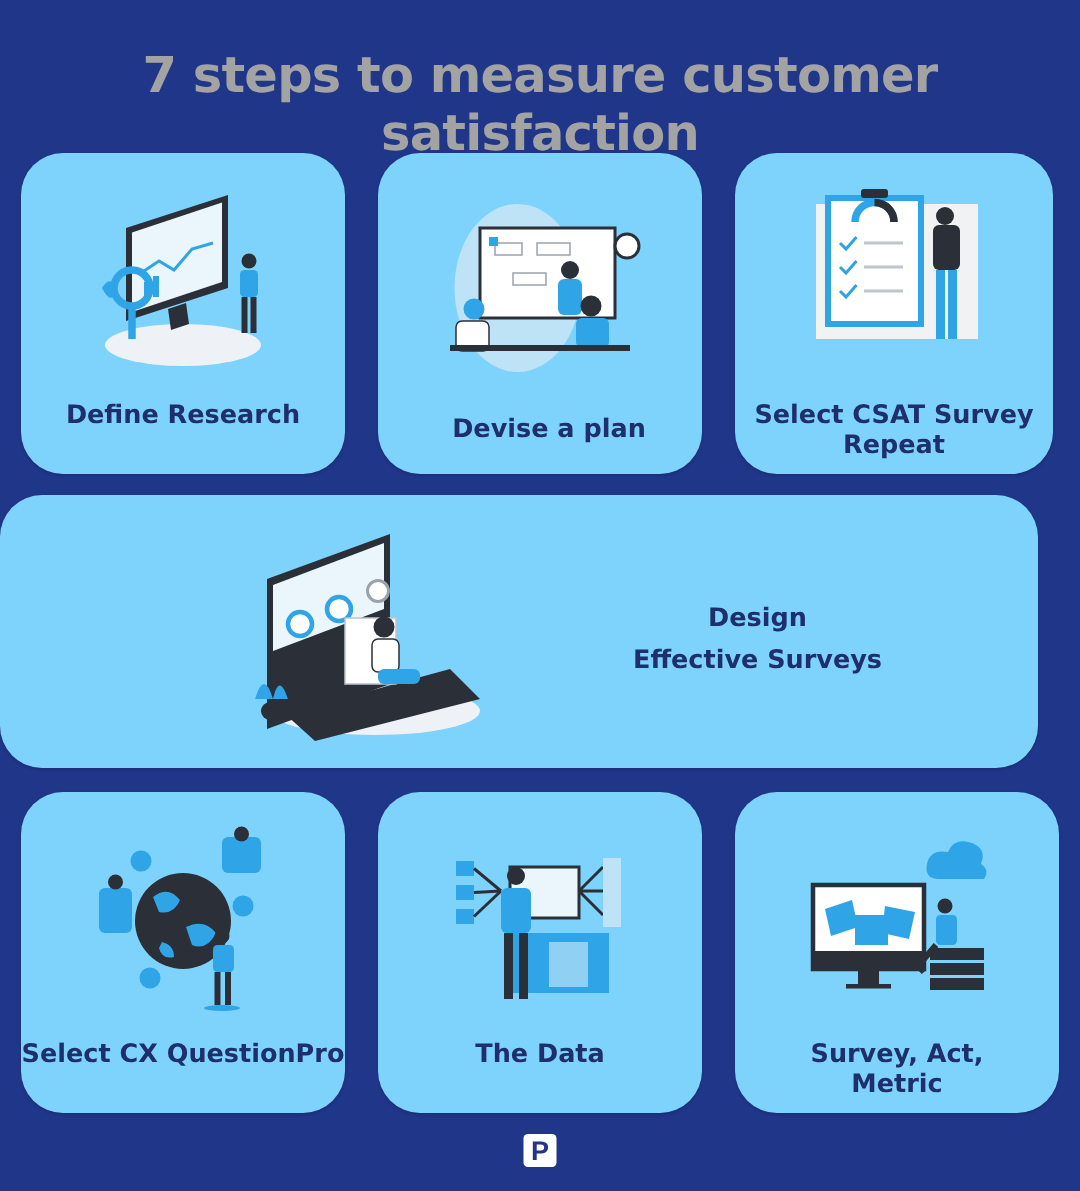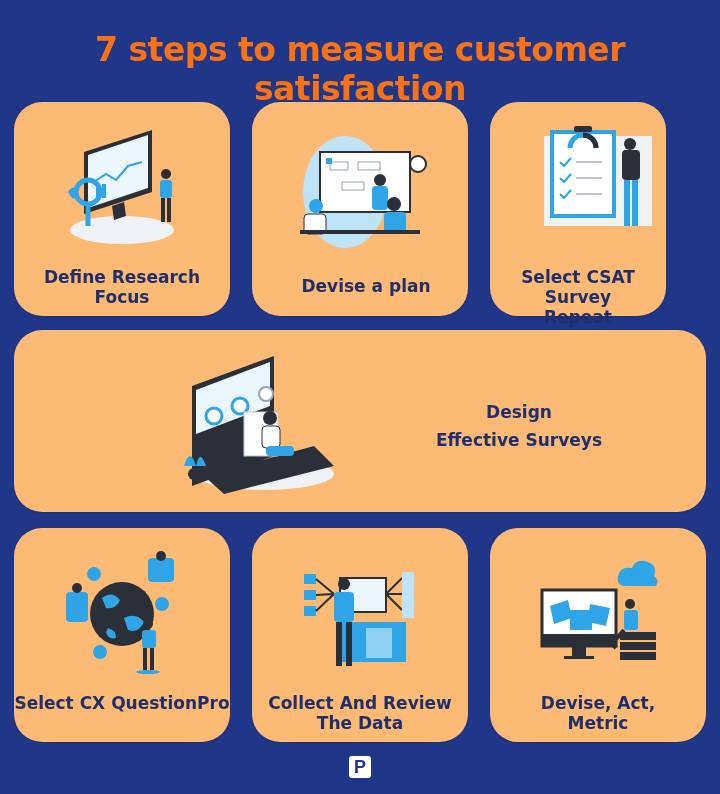--- a/index.html
+++ b/index.html
@@ -4,38 +4,38 @@
 <style>
   html, body { margin:0; padding:0; }
   body {
     width:720px; height:794px; overflow:hidden;
     background:#203689;
     font-family: "Liberation Sans", "DejaVu Sans", sans-serif;
     position:relative;
   }
   .title {
     position:absolute; left:0; top:30px; width:720px;
-    text-align:center; color:#f97316; font-weight:bold;
+    text-align:center; color:#a3a3a3; font-weight:bold;
     font-size:33px; letter-spacing:-0.5px;
     font-family: "DejaVu Sans", sans-serif;
   }
   .card {
-    position:absolute; background:#fdba74; border-radius:28px;
+    position:absolute; background:#7dd3fc; border-radius:28px;
     box-shadow: 0 1px 2px rgba(0,0,0,0.15);
   }
   .card .label {
     position:absolute; left:0; right:0; text-align:center;
     color:#1f2f6b; font-weight:bold; font-size:17px; line-height:20px;
     font-family: "DejaVu Sans", sans-serif;
   }
   .illus { position:absolute; }
   .c1 { left:14px;  top:102px; width:216px; height:214px; }
   .c2 { left:252px; top:102px; width:216px; height:214px; }
-  .c3 { left:490px; top:102px; width:176px; height:214px; }
-  .c4 { left:14px;  top:330px; width:692px; height:182px; }
+  .c3 { left:490px; top:102px; width:212px; height:214px; }
+  .c4 { left:0;  top:330px; width:692px; height:182px; }
   .c5 { left:14px;  top:528px; width:216px; height:214px; }
   .c6 { left:252px; top:528px; width:216px; height:214px; }
   .c7 { left:490px; top:528px; width:216px; height:214px; }
   .c-small .label { top:165px; }
   .c4 .label { left:380px; right:auto; width:250px; top:68px; font-size:17px; line-height:28px; }
   .c-small .illus { left:48px; top:20px; width:120px; height:130px; }
   .c4 .illus { left:160px; top:16px; width:170px; height:150px; }
   .brand {
     position:absolute; left:0; width:720px; top:756px;
     display:flex; justify-content:center; align-items:center; gap:6px;
@@ -63,21 +63,20 @@
     <circle cx="26" cy="70" r="12" fill="none" stroke="#2fa4e7" stroke-width="5"></circle>
     <line x1="26" y1="82" x2="26" y2="104" stroke="#2fa4e7" stroke-width="5"></line>
     <path d="M6 70 q6 -10 10 2 q-4 10 -10 -2" fill="#2fa4e7"></path>
     <circle cx="104" cy="52" r="5" fill="#2b2f38"></circle>
     <rect x="98" y="58" width="12" height="18" rx="3" fill="#2fa4e7"></rect>
     <rect x="99" y="76" width="4" height="24" fill="#2b2f38"></rect>
       <rect x="105" y="76" width="4" height="24" fill="#2b2f38"></rect>
   </svg>
   <div class="label">
     <div>Define Research</div>
-    <div>Focus</div>
   </div>
 </div>
 
 <div class="card c2 c-small">
   <svg class="illus" viewBox="0 0 120 130" style="left:28px;width:160px;">
     <ellipse cx="45" cy="70" rx="42" ry="56" fill="#bfe3f6"></ellipse>
     <rect x="20" y="30" width="90" height="60" fill="#ffffff" stroke="#2b2f38" stroke-width="2"></rect>
     <rect x="30" y="40" width="18" height="8" fill="none" stroke="#9aa3ad"></rect>
     <rect x="58" y="40" width="22" height="8" fill="none" stroke="#9aa3ad"></rect>
     <rect x="42" y="60" width="22" height="8" fill="none" stroke="#9aa3ad"></rect>
@@ -175,21 +174,20 @@
     <path d="M86 46 L102 30 M86 46 L102 46 M86 46 L102 62" stroke="#2b2f38" stroke-width="2" fill="none"></path>
     <rect x="102" y="24" width="12" height="46" fill="#bfe3f6"></rect>
     <rect x="40" y="74" width="66" height="40" fill="#2fa4e7"></rect>
     <rect x="66" y="80" width="26" height="30" fill="#8fd0f3"></rect>
     <circle cx="44" cy="36" r="6" fill="#2b2f38"></circle>
     <rect x="34" y="44" width="20" height="30" rx="4" fill="#2fa4e7"></rect>
     <rect x="36" y="74" width="6" height="44" fill="#2b2f38"></rect>
       <rect x="46" y="74" width="6" height="44" fill="#2b2f38"></rect>
   </svg>
   <div class="label">
-    <div>Collect And Review</div>
     <div>The Data</div>
   </div>
 </div>
 
 <div class="card c7 c-small">
   <svg class="illus" viewBox="0 0 120 130" style="left:30px;width:160px;">
     <rect x="2" y="42" width="74" height="56" fill="#ffffff" stroke="#2b2f38" stroke-width="3"></rect>
     <rect x="2" y="86" width="74" height="12" fill="#2b2f38"></rect>
     <rect x="32" y="98" width="14" height="10" fill="#2b2f38"></rect>
       <rect x="24" y="108" width="30" height="3" fill="#2b2f38"></rect>
@@ -198,20 +196,20 @@
     <polygon points="50,56 70,60 66,78 48,74" fill="#2fa4e7"></polygon>
     <path d="M86 38 q-10 0 -8 -10 q2 -10 14 -8 q4 -10 16 -6 q10 4 6 14 q6 4 2 10 z" fill="#2fa4e7"></path>
     <rect x="80" y="84" width="36" height="8" fill="#2b2f38"></rect>
       <rect x="80" y="94" width="36" height="8" fill="#2b2f38"></rect>
       <rect x="80" y="104" width="36" height="8" fill="#2b2f38"></rect>
     <circle cx="90" cy="56" r="5" fill="#2b2f38"></circle>
     <rect x="84" y="62" width="14" height="20" rx="3" fill="#2fa4e7"></rect>
     <path d="M84 82 L72 96 L76 100" stroke="#2b2f38" stroke-width="4" fill="none"></path>
   </svg>
   <div class="label">
-    <div>Devise, Act,</div>
+    <div>Survey, Act,</div>
     <div>Metric</div>
   </div>
 </div>
 
 <div class="brand">
   <div class="brand-logo">P</div>
 </div>
 
 </body></html>

